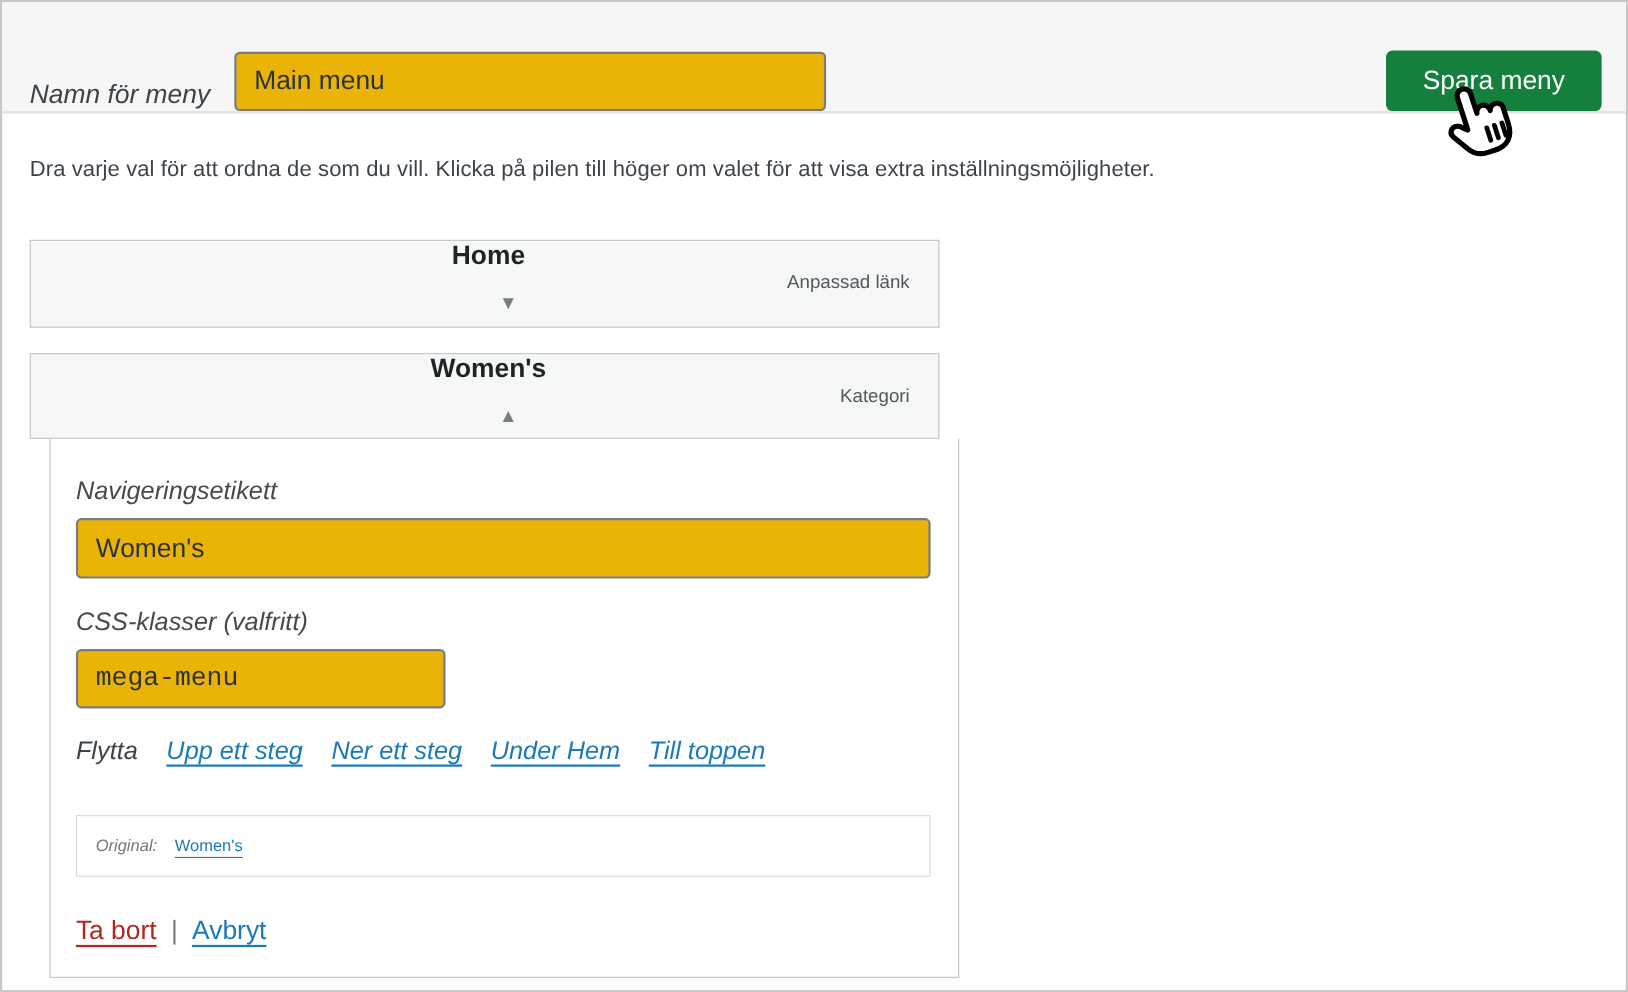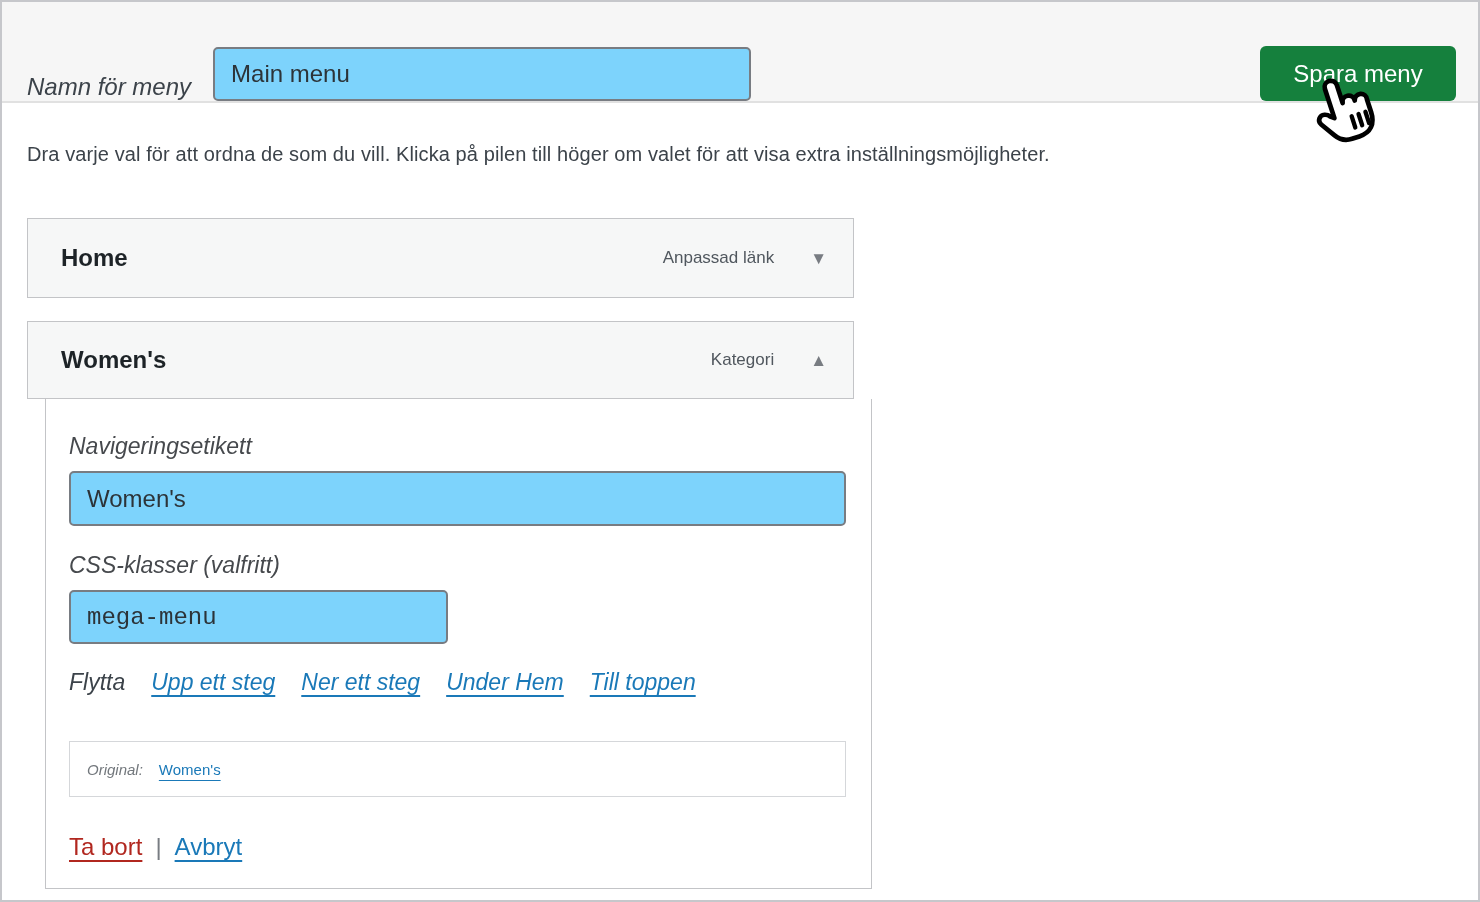--- a/index.html
+++ b/index.html
@@ -30,21 +30,21 @@
     padding: 0 22px 0 25px;
   }
   .topbar .name-label {
     font-style: italic;
     font-size: 24px;
     color: #3c434a;
     margin-right: 22px;
     white-space: nowrap;
   }
   .text-input {
-    background: #7dd3fc;
+    background: #eab308;
     border: 2px solid #787c82;
     border-radius: 5px;
     font-family: "Liberation Sans", sans-serif;
     font-size: 24px;
     color: #2c3338;
     padding: 0 16px;
     outline: none;
   }
   .menu-name-input { width: 538px; height: 54px; }
   .save-button {
@@ -82,20 +82,21 @@
   }
 
   .menu-box {
     width: 827px;
     background: #f6f7f7;
     border: 1px solid #c3c4c7;
     display: flex;
     align-items: center;
     padding: 0 26px 0 33px;
     height: 80px;
+    flex-direction: column;
   }
   .menu-box.first { margin-top: 52px; }
   .menu-box.second { margin-top: 23px; height: 78px; }
   .item-title { font-size: 24px; font-weight: bold; color: #1d2327; }
   .item-type {
     margin-left: auto;
     font-size: 17px;
     color: #50575e;
   }
   .toggle-arrow {
@@ -117,21 +118,21 @@
     margin-left: 18px;
   }
   .field-label {
     font-style: italic;
     font-size: 23px;
     color: #46494d;
   }
   .nav-label-input { width: 777px; height: 55px; margin-top: 11px; }
   .css-label { margin-top: 26px; }
   .css-input {
-    width: 379px; height: 54px; margin-top: 11px;
+    width: 336px; height: 54px; margin-top: 11px;
     font-family: "Liberation Mono", "DejaVu Sans Mono", monospace;
     font-size: 24px;
   }
   .move-row {
     margin-top: 25px;
     font-size: 23px;
     font-style: italic;
     color: #3c434a;
     display: flex;
     align-items: baseline;

